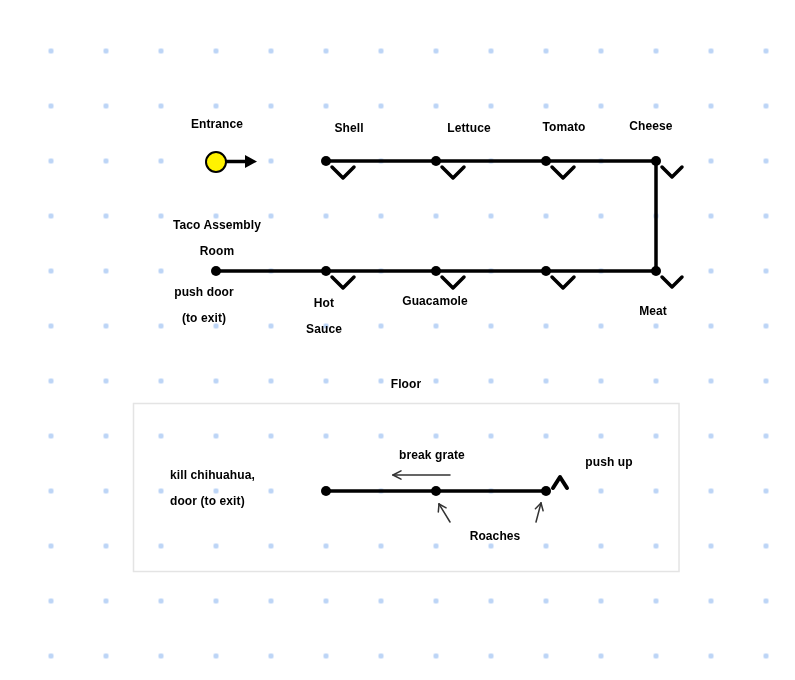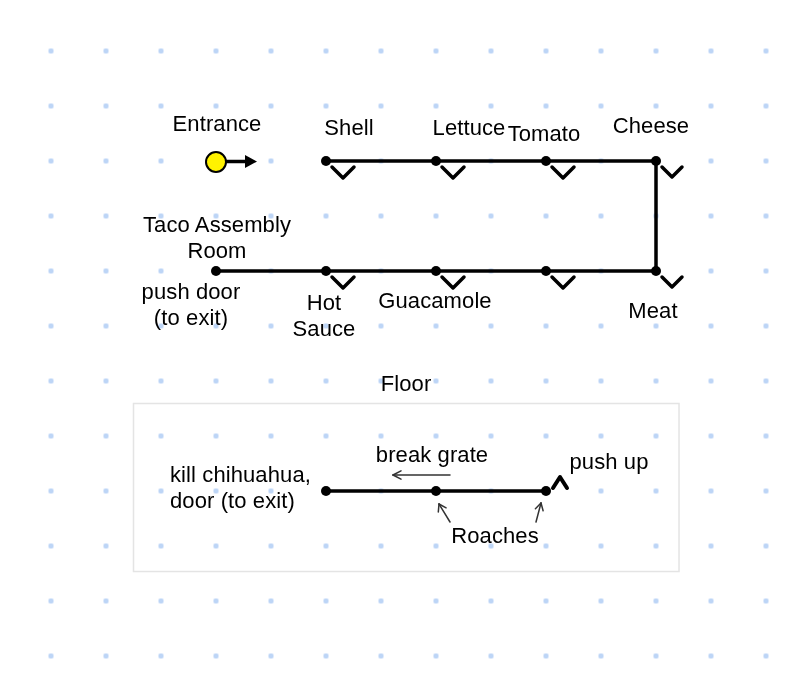--- a/index.html
+++ b/index.html
@@ -12,24 +12,25 @@
     background-position:23.5px 23.5px;
     font-family:"Liberation Sans", sans-serif;
     overflow:hidden;
   }
   svg.layer { position:absolute; left:0; top:0; }
   .lbl {
     position:absolute;
     transform:translate(-50%,-50%);
     text-align:center;
     white-space:pre-line;
-    font-size:22px;
+    font-size:12px;
     line-height:26px;
     color:#000000;
     letter-spacing:0.1px;
+    font-weight:bold;
   }
   .lbl.left-align {
     transform:translate(0,-50%);
     text-align:left;
   }
 </style>
 </head>
 <body>
 
 <div class="canvas">
@@ -93,26 +94,26 @@
       <line x1="536" y1="522" x2="541" y2="503"></line>
       <line x1="541" y1="503" x2="535.4" y2="508.7"></line>
       <line x1="541" y1="503" x2="543.1" y2="510.7"></line>
     </g>
   </svg>
 
   <div class="lbl" style="left:217px; top:124px;">Entrance</div>
 
   <div class="lbl" style="left:325px; top:128px;margin-left:24px;">Shell</div>
   <div class="lbl" style="left:433px; top:128px;margin-left:36px;">Lettuce</div>
-  <div class="lbl" style="left:544px; top:127px;margin-top:7px;">Tomato</div>
+  <div class="lbl" style="left:564px; top:127px;">Tomato</div>
   <div class="lbl" style="left:651px; top:126px;">Cheese</div>
 
   <div class="lbl" style="left:217px; top:238px;">Taco Assembly
 Room</div>
-  <div class="lbl" style="left:191px; top:305px;">push door
+  <div class="lbl" style="left:204px; top:305px;">push door
 (to exit)</div>
 
   <div class="lbl" style="left:324px; top:316px;">Hot
 Sauce</div>
   <div class="lbl" style="left:435px; top:301px;">Guacamole</div>
   <div class="lbl" style="left:653px; top:311px;">Meat</div>
 
   <div class="lbl" style="left:406px; top:384px;">Floor</div>
   <div class="lbl left-align" style="left:170px; top:488px;">kill chihuahua,
 door (to exit)</div>

